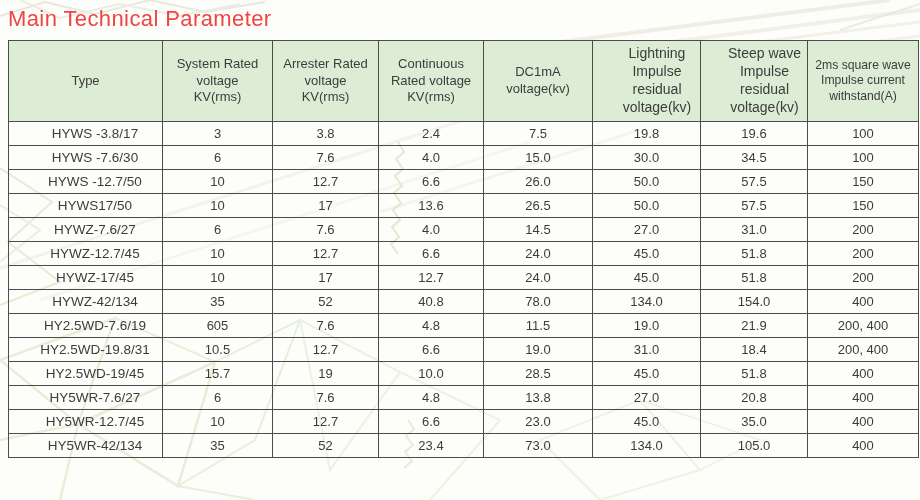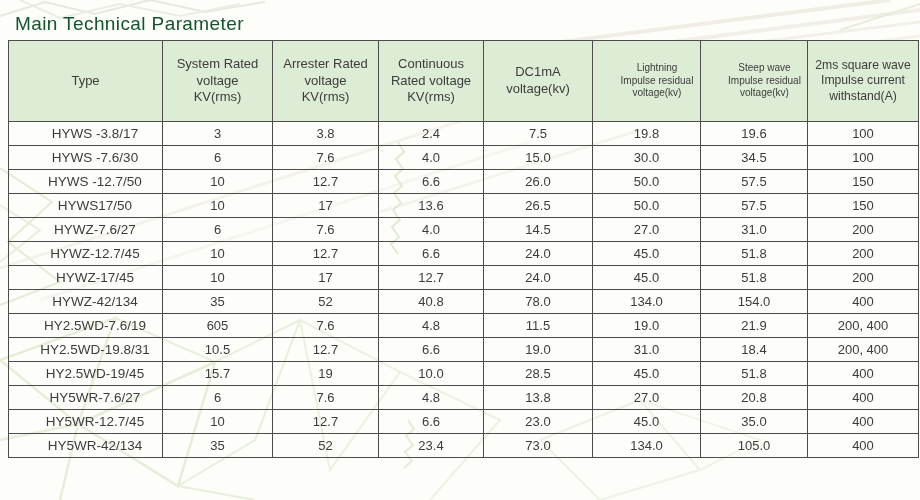--- a/index.html
+++ b/index.html
@@ -19,26 +19,26 @@
   .watermark {
     position: absolute;
     left: 0; top: 0;
     width: 920px; height: 500px;
     z-index: 0;
   }
   .page-title {
     position: absolute;
     left: 8px;
     top: 6px;
-    margin: 7px;
+    margin: 0;
     z-index: 2;
-    font-size: 19px;
+    font-size: 22px;
     font-weight: 400;
     letter-spacing: 0.4px;
-    color: #14532d;
+    color: #ef4444;
   }
   table.spec-table {
     position: absolute;
     left: 8px;
     top: 40px;
     width: 910px;
     z-index: 1;
     border-collapse: collapse;
     table-layout: fixed;
     background: transparent;
@@ -51,21 +51,21 @@
   .spec-table thead th {
     background: #ddecd4;
     height: 76px;
     font-weight: 400;
     font-size: 13px;
     line-height: 1.28;
     text-align: center;
     white-space: pre-line;
     padding: 2px 1px;
   }
-  .spec-table thead th.hdr-small   { font-size: 10px; padding-left: 22px; }
+  .spec-table thead th.hdr-small   { font-size: 14px; padding-left: 22px; }
   .spec-table thead th.hdr-smaller { font-size: 12.2px; margin-left: 17px; }
   .spec-table tbody td {
     height: 23px;
     font-size: 13px;
     text-align: center;
     background: transparent;
     padding: 0 2px;
   }
   .spec-table tbody td.type {
     text-align: center;

